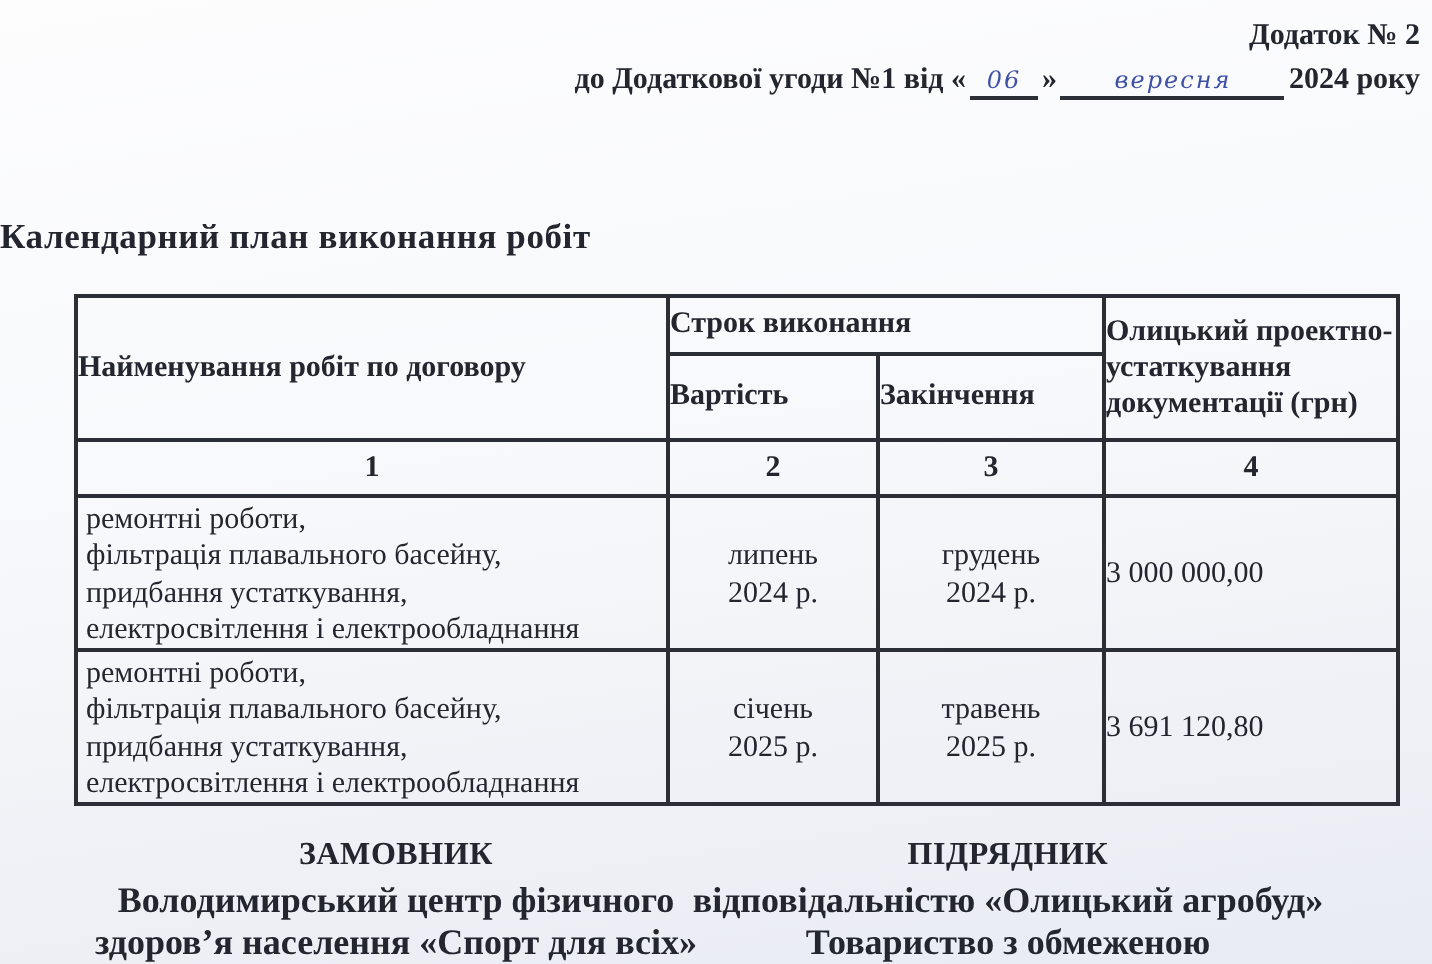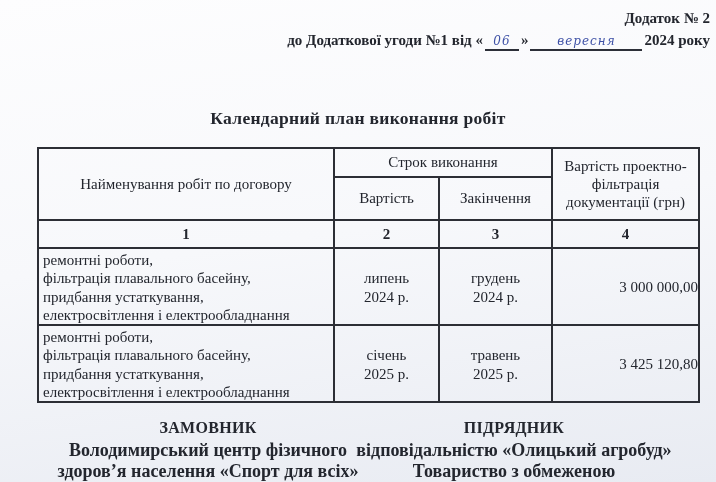--- a/index.html
+++ b/index.html
@@ -26,47 +26,47 @@
   }
   .hw-slot.day{min-width:34px;}
   .hw-slot.month{min-width:112px;}
   .handwriting{
     font-family:"DejaVu Serif", serif;font-style:italic;font-weight:normal;
     color:#3e51a6;font-size:12px;letter-spacing:1px;
   }
   
   .doc-title{
     position:absolute;top:108px;left:0;width:716px;margin:0;
-    text-align:center;font-size:17.5px;font-weight:bold;letter-spacing:.3px;
+    text-align:left;font-size:17.5px;font-weight:bold;letter-spacing:.3px;
   }
   
   table.schedule{
     position:absolute;top:147px;left:37px;width:661px;
     border-collapse:collapse;table-layout:fixed;
     font-size:15px;
   }
   table.schedule td{
     border:2px solid #2c2e35;padding:0;vertical-align:middle;
     overflow:hidden;
   }
   .r-head1 td{height:27px;}
   .r-head2 td{height:41px;}
   .r-nums  td{height:26px;font-weight:bold;text-align:center;}
   .r-data  td{vertical-align:top;}
   .r-data.r1 td{height:70px;}
   .r-data.r2 td{height:72px;}
-  .c-center{text-align:center;font-weight:normal;}
+  .c-center{font-weight:bold;}
   .c-cost-head div{line-height:18px;}
   .c-work{padding:2px 3px 0 4px !important;line-height:18.3px;text-align:left;margin-left:22px;}
   .c-term{text-align:center;padding-top:2px !important;line-height:19px;}
-  .c-cost{text-align:right;padding-top:2px !important;}
+  .c-cost{text-align:left;padding-top:2px !important;}
   
   .sig{position:absolute;top:419px;text-align:center;font-weight:bold;}
-  .sig-customer{left:14px;width:388px;}
-  .sig-contractor{left:328px;width:372px;}
+  .sig-customer{left:4px;width:388px;}
+  .sig-contractor{left:318px;width:372px;}
   .sig-role{font-size:16px;margin-bottom:3px;letter-spacing:.3px;}
   .sig-name{font-size:18px;line-height:21px;}
 </style>
 </head>
 <body>
 
 <div class="page">
 
   <div class="doc-header">
     <div>Додаток № 2</div>
@@ -82,22 +82,22 @@
       <col style="width:296px">
       <col style="width:105px">
       <col style="width:113px">
       <col style="width:147px">
     </colgroup>
     <tbody>
       <tr class="r-head1">
         <td rowspan="2" class="c-center">Найменування робіт по договору</td>
         <td colspan="2" class="c-center">Строк виконання</td>
         <td rowspan="2" class="c-center c-cost-head">
-          <div>Вартість проектно-</div>
-          <div>фільтрація</div>
+          <div>Олицький проектно-</div>
+          <div>устаткування</div>
           <div>документації (грн)</div>
         </td>
       </tr>
       <tr class="r-head2">
         <td class="c-center">Вартість</td>
         <td class="c-center">Закінчення</td>
       </tr>
       <tr class="r-nums">
         <td>1</td>
         <td>2</td>
@@ -129,21 +129,21 @@
           <div>електросвітлення і електрообладнання</div>
         </td>
         <td class="c-term">
           <div>січень</div>
           <div>2025 р.</div>
         </td>
         <td class="c-term">
           <div>травень</div>
           <div>2025 р.</div>
         </td>
-        <td class="c-cost">3 425 120,80</td>
+        <td class="c-cost">3 691 120,80</td>
       </tr>
     </tbody>
   </table>
 
   <div class="sig sig-customer">
     <div class="sig-role">ЗАМОВНИК</div>
     <div class="sig-name">Володимирський центр фізичного</div>
     <div class="sig-name">здоров’я населення «Спорт для всіх»</div>
   </div>
 

